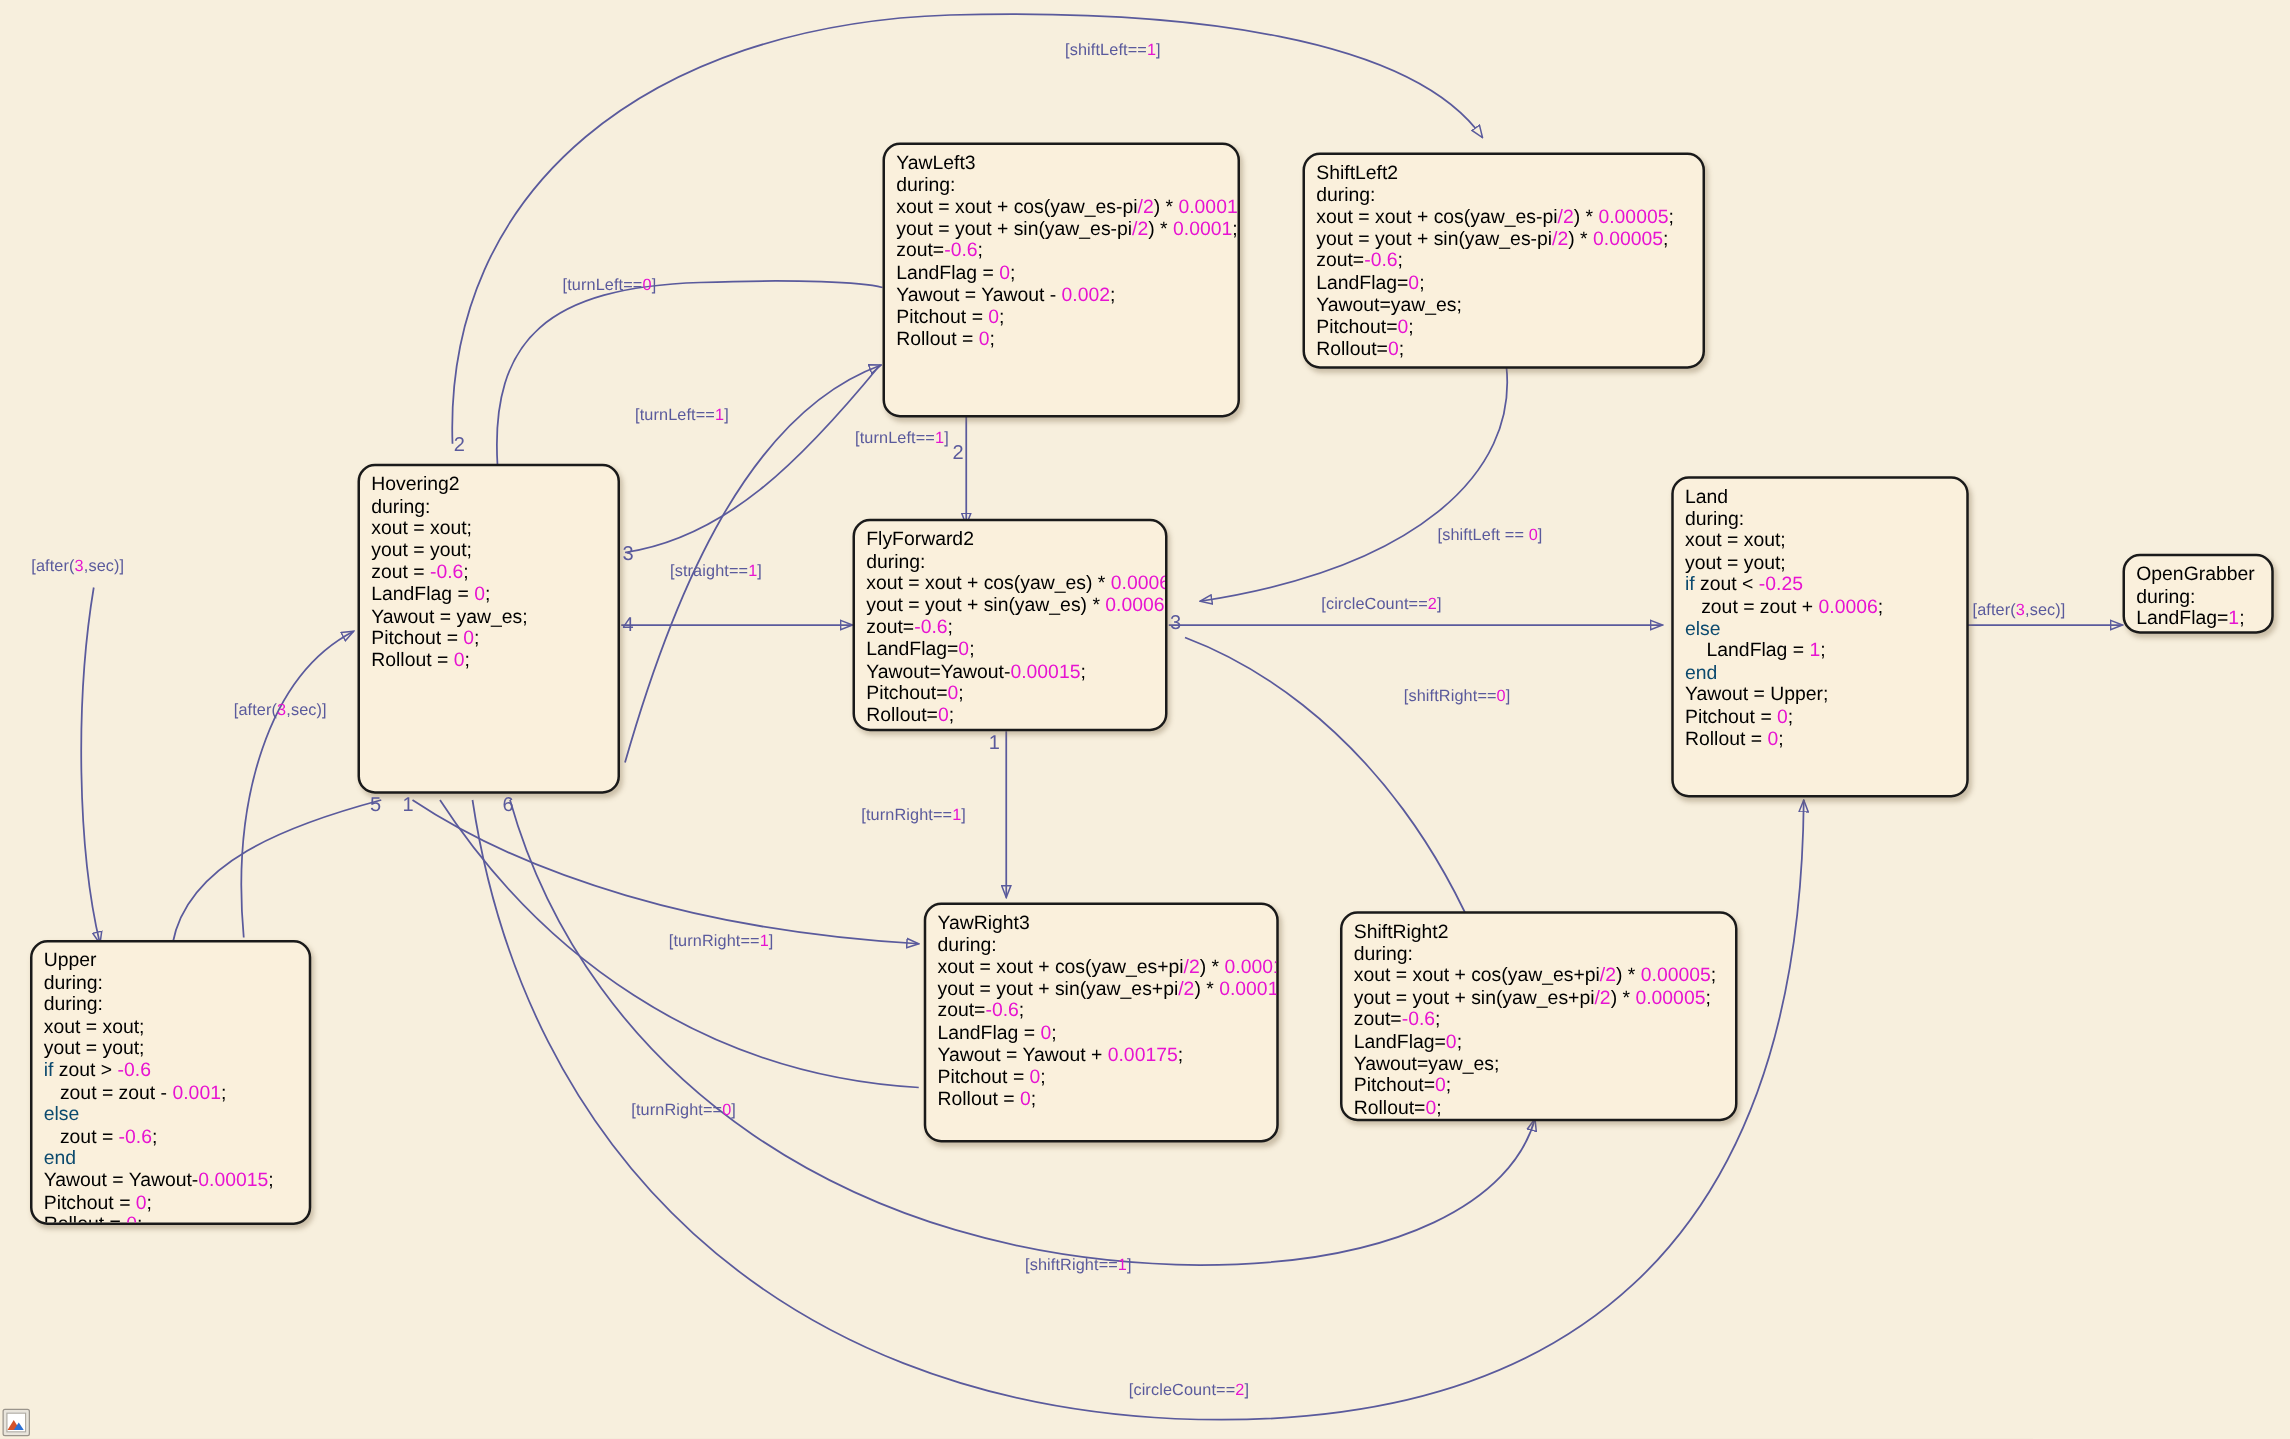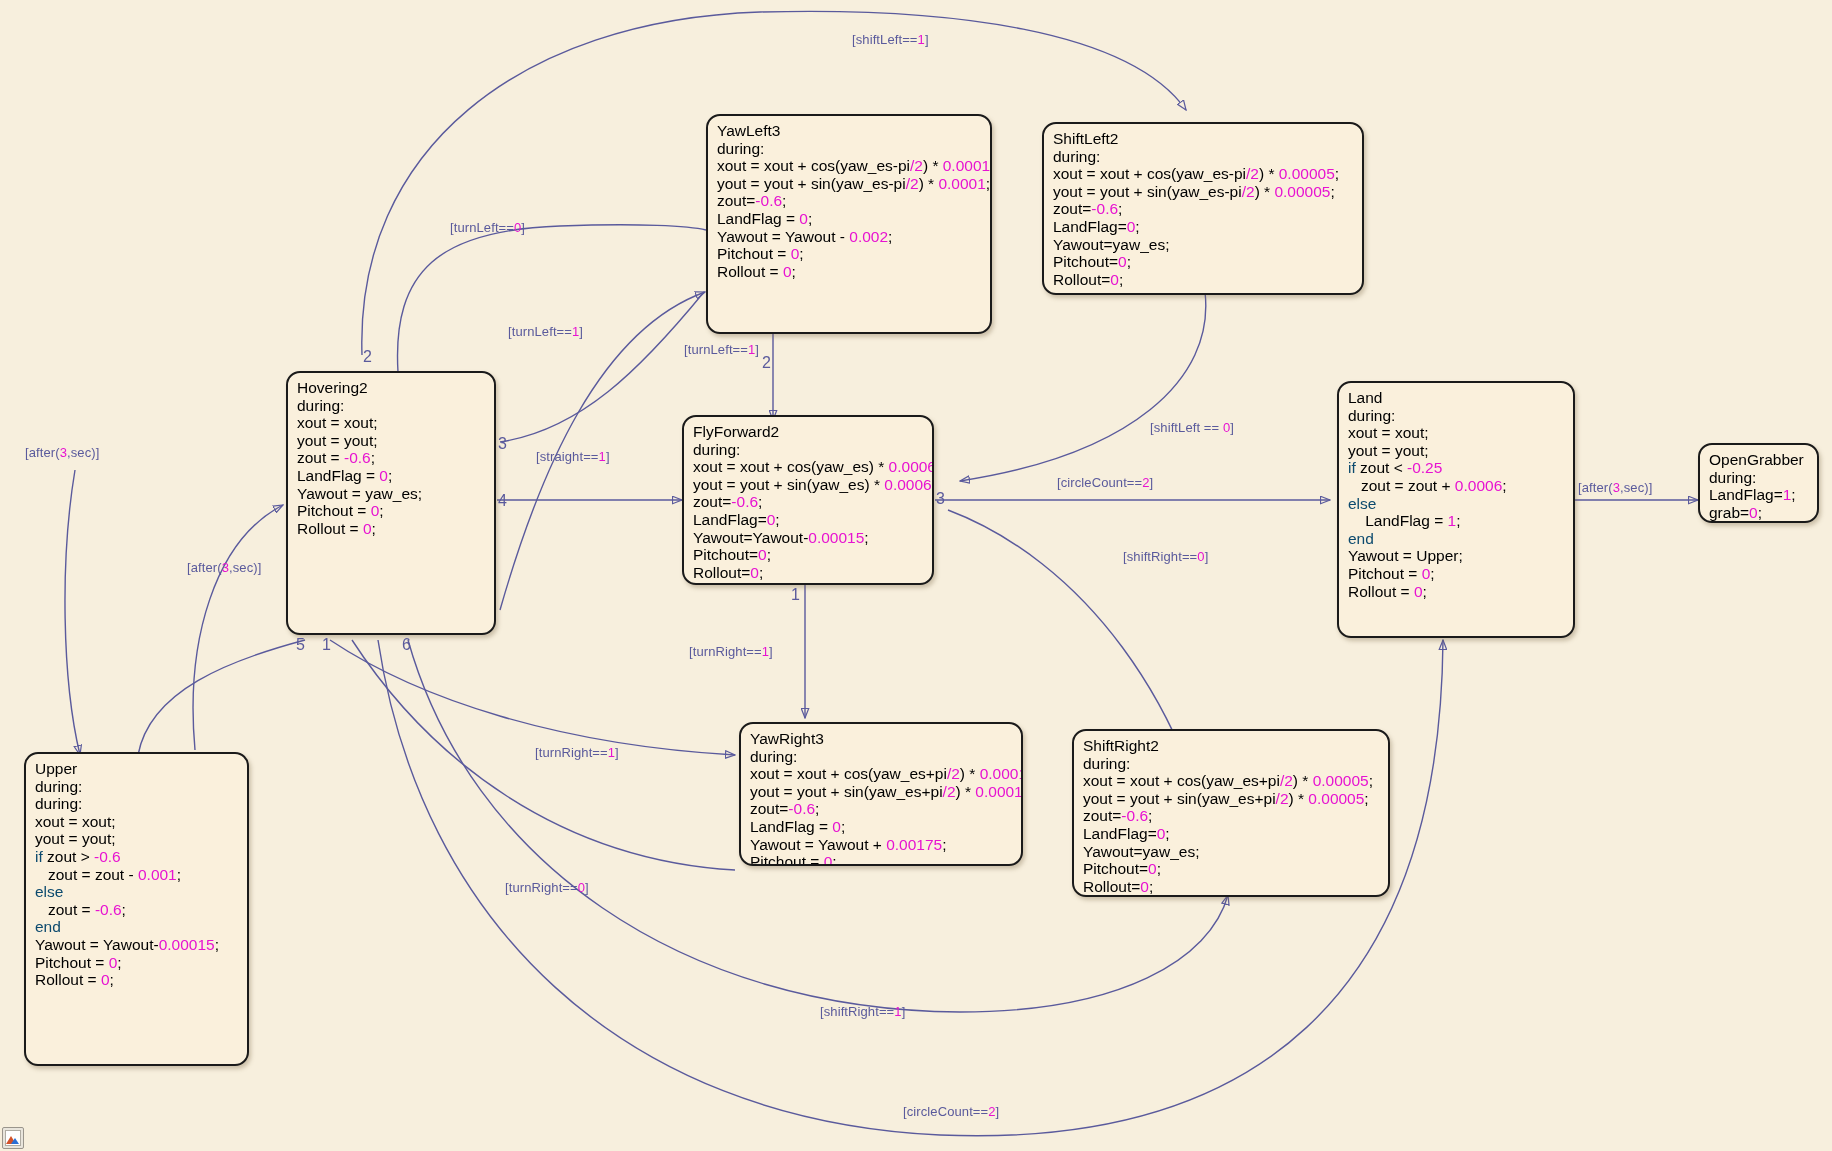--- a/index.html
+++ b/index.html
@@ -203,44 +203,44 @@
     <span class="line"><span class="kw">if</span> zout &lt; <span class="num">-0.25</span></span>
     <span class="line">&nbsp;&nbsp;&nbsp;zout = zout + <span class="num">0.0006</span>;</span>
     <span class="line"><span class="kw">else</span></span>
     <span class="line">&nbsp;&nbsp;&nbsp;&nbsp;LandFlag = <span class="num">1</span>;</span>
     <span class="line"><span class="kw">end</span></span>
     <span class="line">Yawout = Upper;</span>
     <span class="line">Pitchout = <span class="num">0</span>;</span>
     <span class="line">Rollout = <span class="num">0</span>;</span>
   </div>
 
-  <div class="state" style="left:1698px; top:443px; width:121px; height:80px;">
+  <div class="state" style="left:1698px; top:443px; width:121px; height:64px;">
     <span class="sname">OpenGrabber</span>
     <span class="line">during:</span>
     <span class="line">LandFlag=<span class="num">1</span>;</span>
     <span class="line">grab=<span class="num">0</span>;</span>
   </div>
 
-  <div class="state" style="left:24px; top:752px; width:225px; height:314px;">
+  <div class="state" style="left:24px; top:752px; width:225px; height:228px;">
     <span class="sname">Upper</span>
     <span class="line">during:</span>
     <span class="line">during:</span>
     <span class="line">xout = xout;</span>
     <span class="line">yout = yout;</span>
     <span class="line"><span class="kw">if</span> zout &gt; <span class="num">-0.6</span></span>
     <span class="line">&nbsp;&nbsp;&nbsp;zout = zout - <span class="num">0.001</span>;</span>
     <span class="line"><span class="kw">else</span></span>
     <span class="line">&nbsp;&nbsp;&nbsp;zout = <span class="num">-0.6</span>;</span>
     <span class="line"><span class="kw">end</span></span>
     <span class="line">Yawout = Yawout-<span class="num">0.00015</span>;</span>
     <span class="line">Pitchout = <span class="num">0</span>;</span>
     <span class="line">Rollout = <span class="num">0</span>;</span>
   </div>
 
-  <div class="state" style="left:739px; top:722px; width:284px; height:144px;">
+  <div class="state" style="left:739px; top:722px; width:284px; height:192px;">
     <span class="sname">YawRight3</span>
     <span class="line">during:</span>
     <span class="line">xout = xout + cos(yaw_es+pi<span class="num">/2</span>) * <span class="num">0.00015</span>;</span>
     <span class="line">yout = yout + sin(yaw_es+pi<span class="num">/2</span>) * <span class="num">0.0001</span>;</span>
     <span class="line">zout=<span class="num">-0.6</span>;</span>
     <span class="line">LandFlag = <span class="num">0</span>;</span>
     <span class="line">Yawout = Yawout + <span class="num">0.00175</span>;</span>
     <span class="line">Pitchout = <span class="num">0</span>;</span>
     <span class="line">Rollout = <span class="num">0</span>;</span>
   </div>

